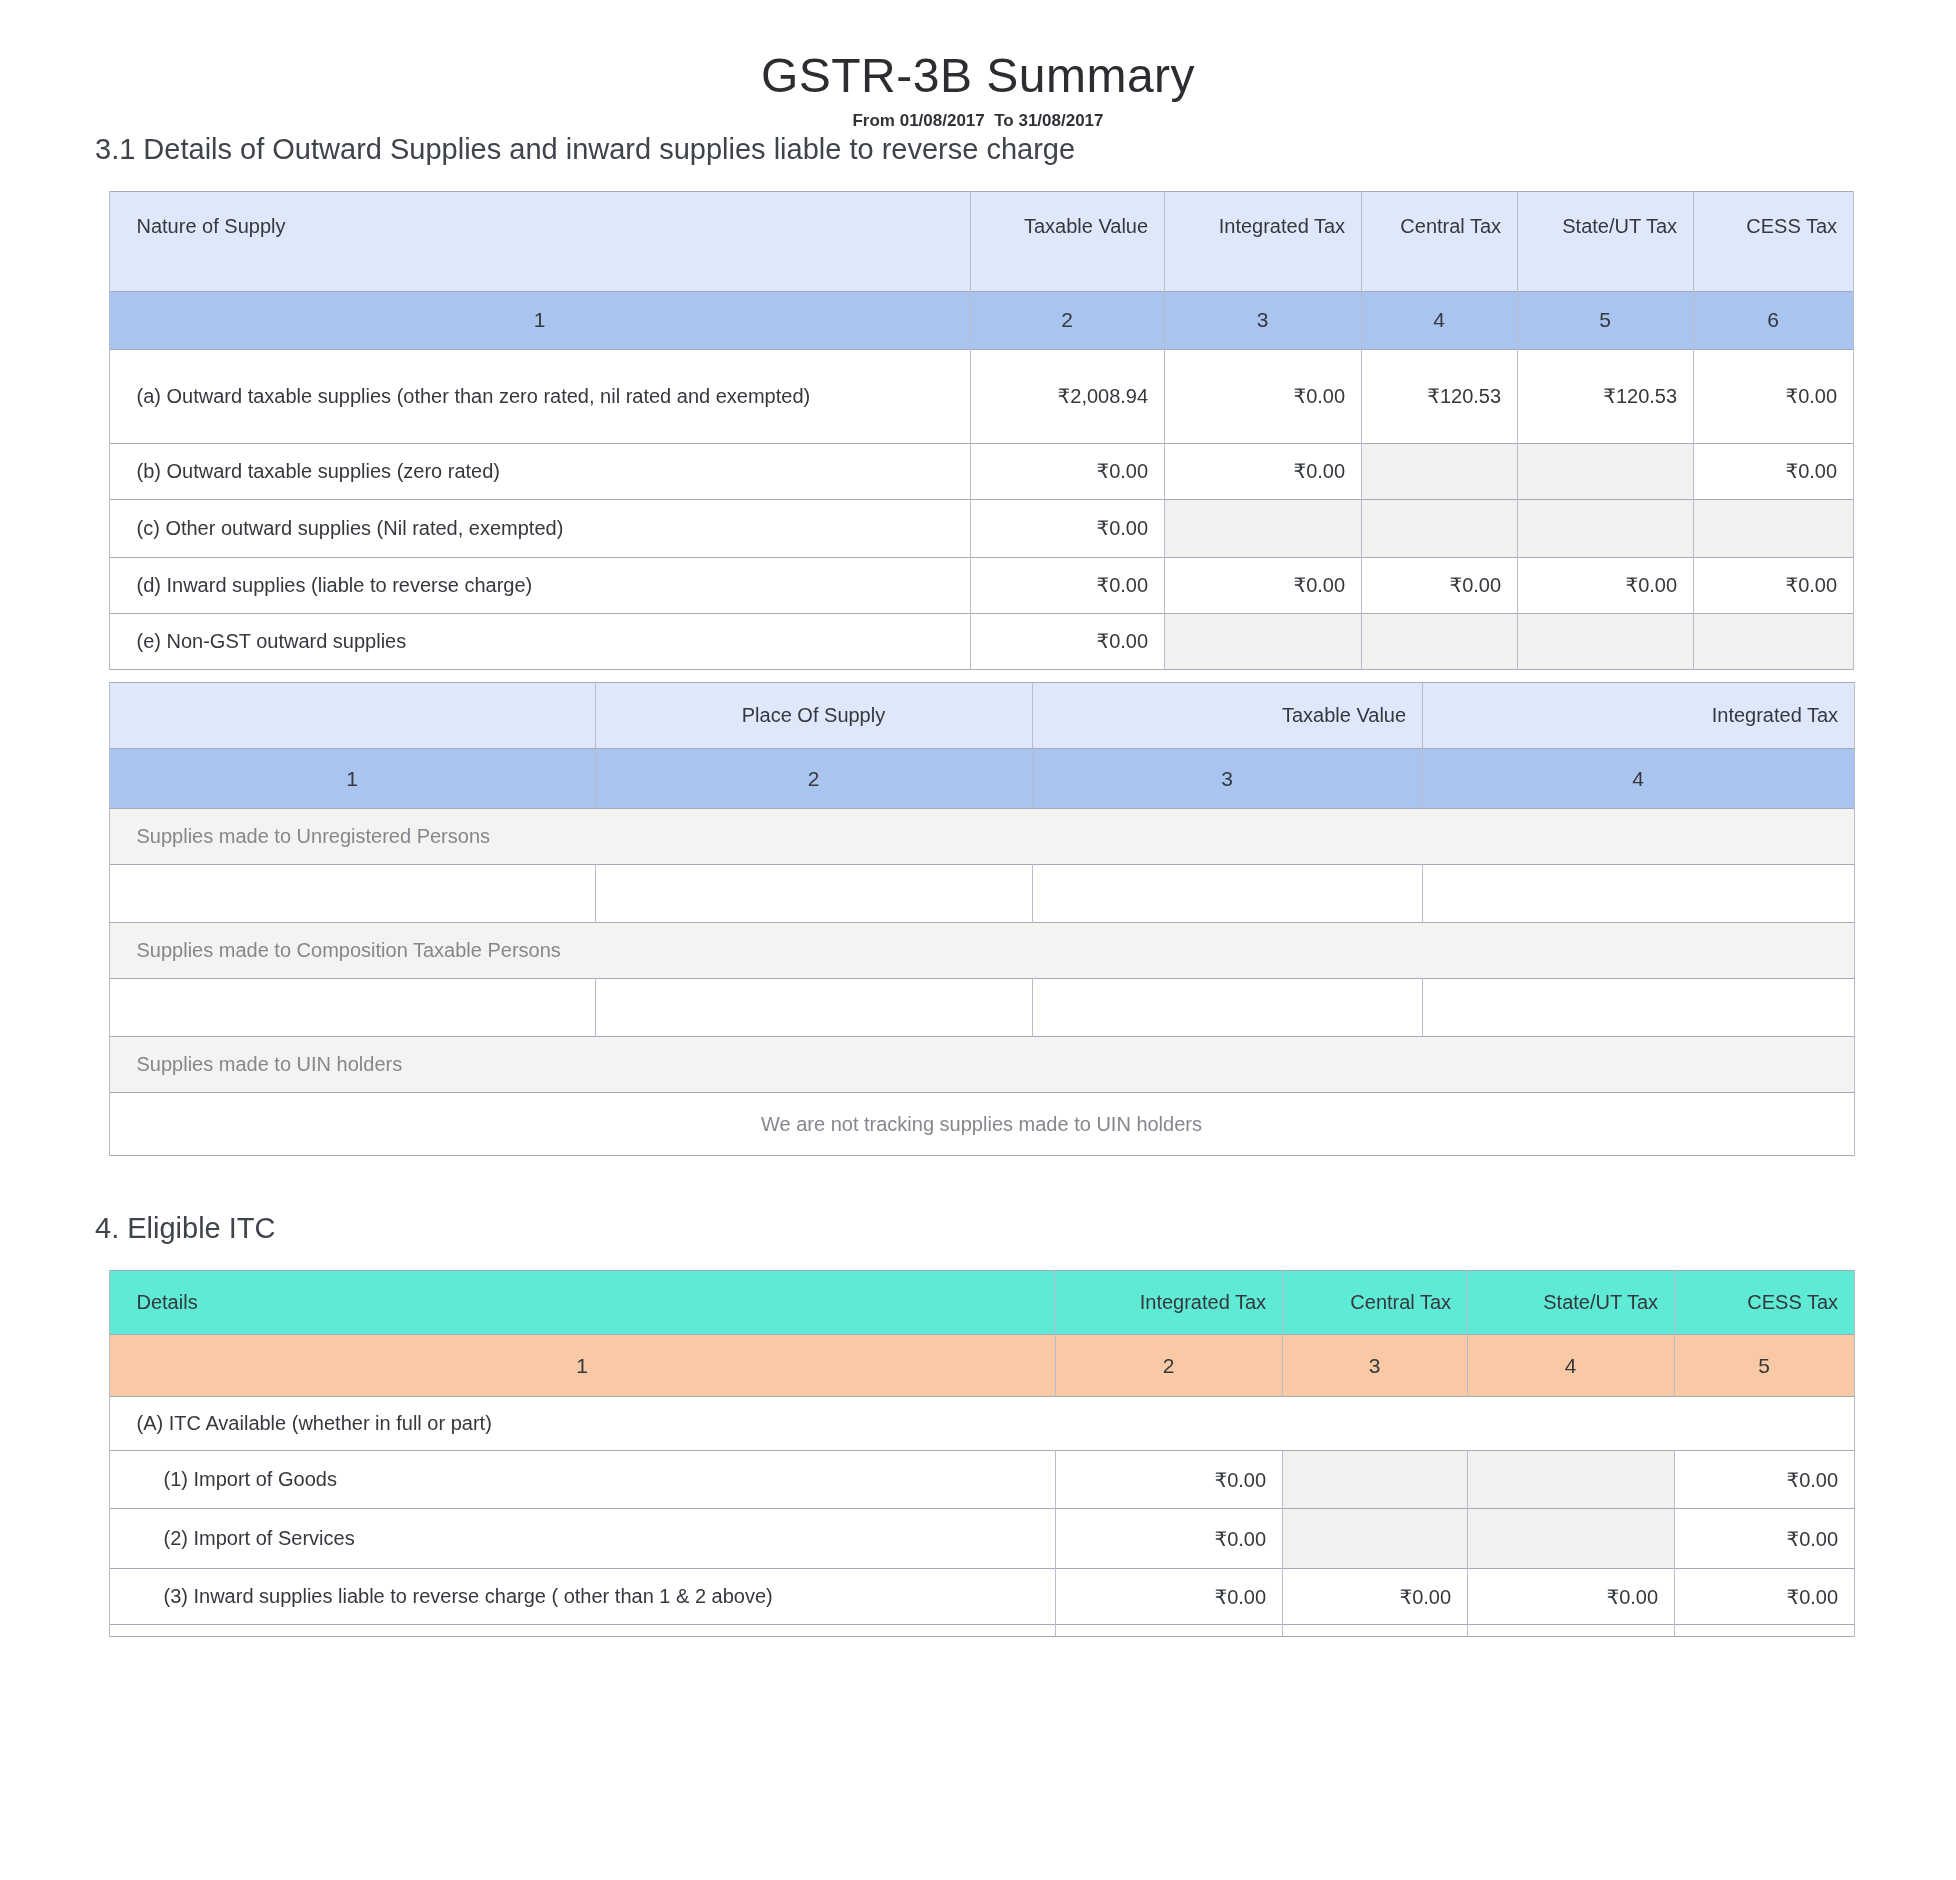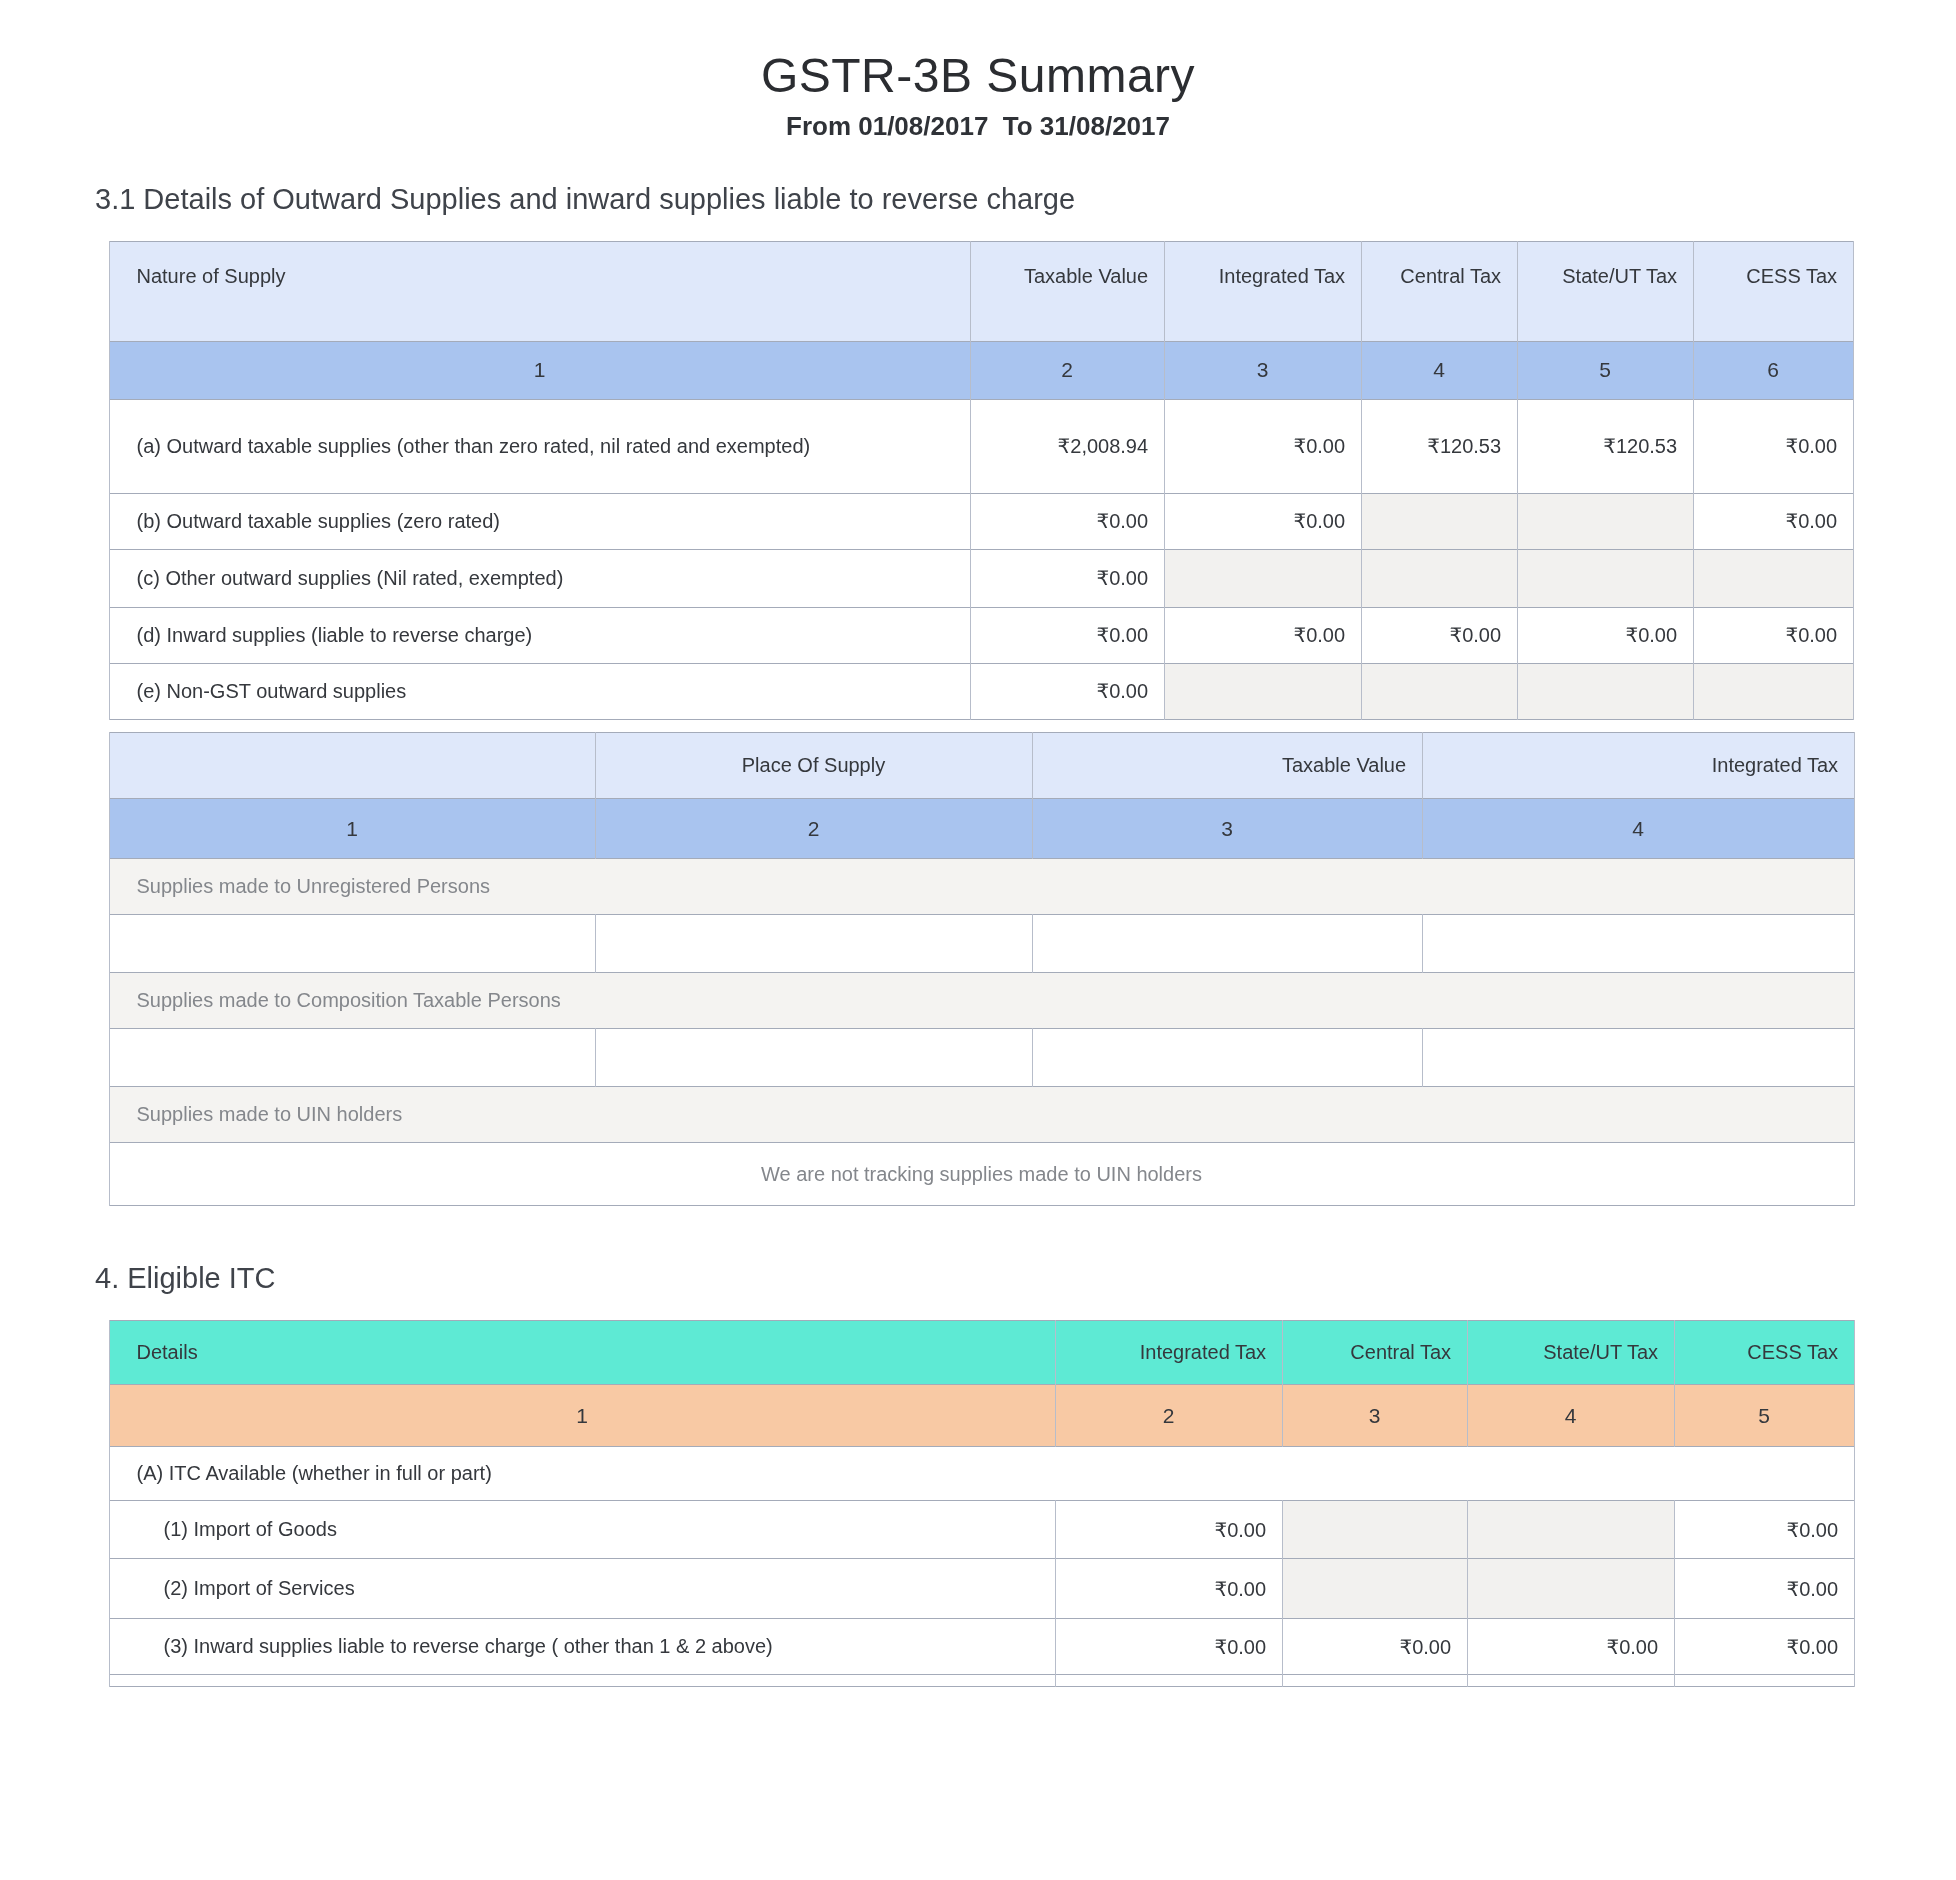--- a/index.html
+++ b/index.html
@@ -18,33 +18,33 @@
     text-align: center;
     font-size: 48px;
     font-weight: 500;
     color: #2b2d31;
     letter-spacing: 0.5px;
     margin-right: 95px;
   }
   .page-period {
     margin-top: 7.7px;
     text-align: center;
-    font-size: 26px;
+    font-size: 17px;
     font-weight: 600;
     color: #2f3237;
     margin-right: 95px;
   }
   .section-heading {
     font-size: 29px;
     font-weight: 400;
     color: #3f434a;
     line-height: 37px;
     width: 1728px;
   }
-  .h31 { margin-top: 39px; }
+  .h31 { }
   .h32 { margin-top: 68px; }
   .h4  { margin-top: 54px; }
 
   table {
     border-collapse: collapse;
     table-layout: fixed;
     width: 1745px;
     margin-left: 13.5px;
     font-size: 20px;
     color: #35383d;

